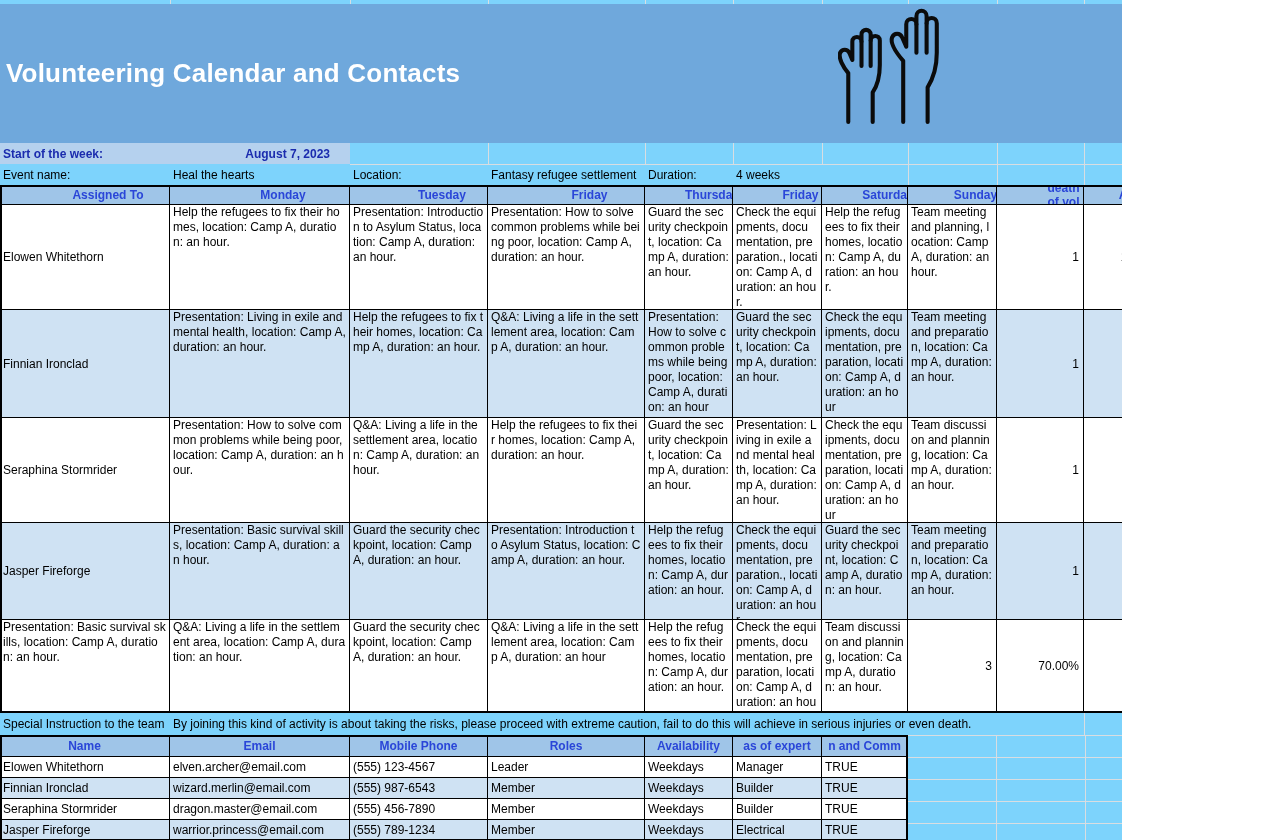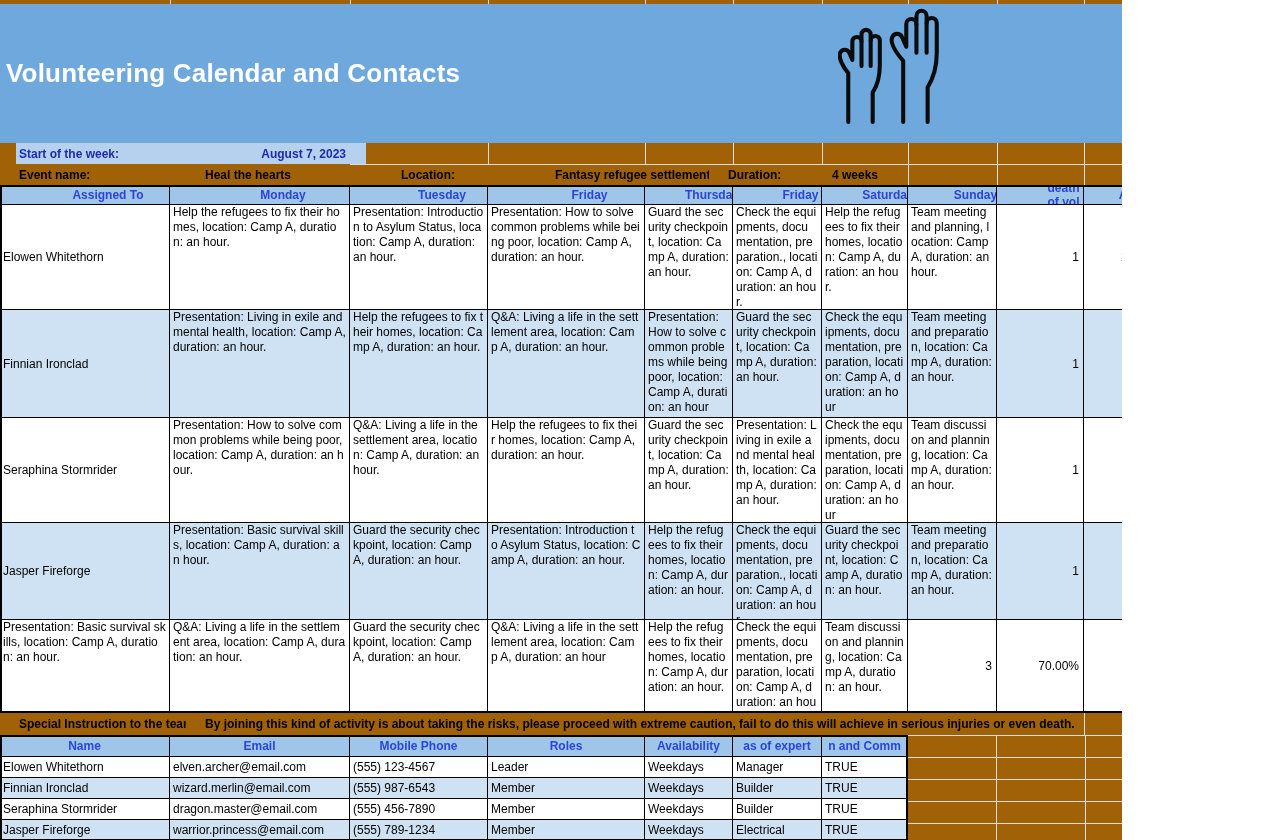--- a/index.html
+++ b/index.html
@@ -1,29 +1,29 @@
 <!DOCTYPE html>
 <html style="--banner_bg: #6FA8DC; --strip_bg: #B5D1EE; --header_bg: #9FC5E8; --alt_row_bg: #CFE2F3; --header_text: #2A46D8; --meta_text: #1B2CAE; --grid_line: #D9DDE1; --cell_border: #000000;"><head>
 <meta charset="utf-8">
 <style>
   :root{
     --banner_bg:#6FA8DC; --strip_bg:#B5D1EE; --header_bg:#9FC5E8; --alt_row_bg:#CFE2F3;
     --header_text:#2A46D8; --meta_text:#1B2CAE; --grid_line:#D9DDE1; --cell_border:#000000;
   }
   *{margin:0;padding:0;box-sizing:border-box;}
   body{font-family:"Liberation Sans",sans-serif;background:#fff;}
-  #app{position:relative;width:1122px;height:840px;background:#a16207;overflow:hidden;}
+  #app{position:relative;width:1122px;height:840px;background:#7dd3fc;overflow:hidden;}
 
   .banner{position:absolute;left:0;top:4px;width:1262px;height:139px;background:var(--banner_bg);display:flex;align-items:center;}
   .banner-title{color:#ffffff;font-weight:bold;font-size:26px;padding-left:6px;letter-spacing:.2px;}
   .hands{position:absolute;left:838px;top:8px;}
 
   .absrow{position:absolute;left:0;width:1262px;display:flex;}
-  .cell{overflow:hidden;white-space:nowrap;display:flex;align-items:center;font-size:12px;color:#000;font-weight:bold;}
-  .pad{padding-left:3px;margin-left:16px;}
+  .cell{overflow:hidden;white-space:nowrap;display:flex;align-items:center;font-size:12px;color:#000;}
+  .pad{padding-left:3px;}
 
   .strip{top:143px;height:21px;}
   .strip .bg{background:var(--strip_bg);height:100%;}
   .strip .lbl{width:170px;font-weight:bold;color:var(--meta_text);}
   .strip .val{width:180px;font-weight:bold;color:var(--meta_text);justify-content:flex-end;padding-right:20px;}
 
   .eventrow{top:164px;height:21px;}
 
   
   .cal{position:absolute;left:0;top:185px;width:1262px;height:528px;display:grid;

